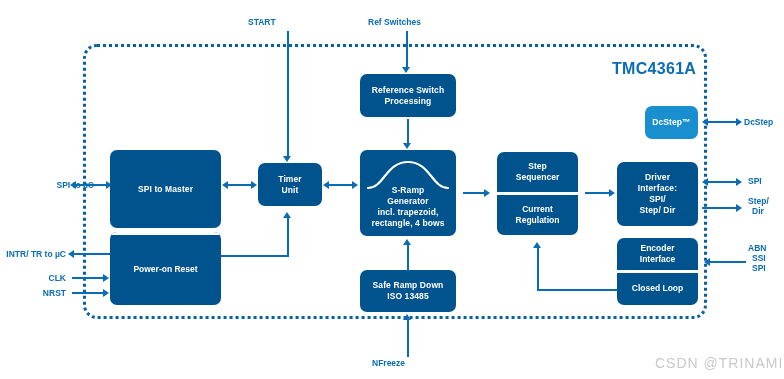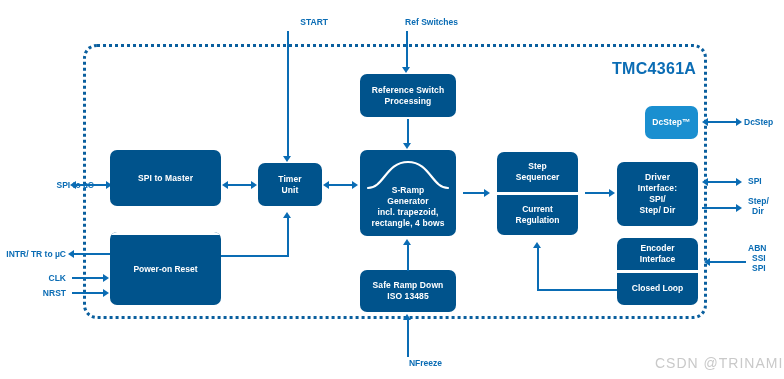--- a/index.html
+++ b/index.html
@@ -51,21 +51,21 @@
   }
   .split .rule{height:2.5px;background:#ffffff;flex:0 0 auto;}
 
   
   .sig{
     color:#0a6cb4;font-weight:bold;font-size:8.5px;line-height:10.5px;
     white-space:nowrap;
   }
   .sig.r{text-align:right;}
   .sig.l{text-align:left;}
-  .sig.c{text-align:right;}
+  .sig.c{text-align:left;}
 
   
   .title{
     color:#0a6cb4;font-weight:bold;font-size:16px;letter-spacing:.3px;
     white-space:nowrap;
   }
 
   
   .hline{background:#0a6cb4;height:2px;}
   .vline{background:#0a6cb4;width:2px;}
@@ -115,21 +115,21 @@
 
   <div class="abs hline" style="left:74px;top:253px;width:36px;"></div>
   <div class="abs ar ar-l" style="left:68px;top:250px;"></div>
 
   <div class="abs hline" style="left:72px;top:277px;width:32px;"></div>
   <div class="abs ar ar-r" style="left:103px;top:274px;"></div>
 
   <div class="abs hline" style="left:72px;top:292px;width:32px;"></div>
   <div class="abs ar ar-r" style="left:103px;top:289px;"></div>
 
-  <div class="abs blk" style="left:110px;top:150px;width:111px;height:56px;">
+  <div class="abs blk" style="left:110px;top:150px;width:111px;height:78px;">
     <span class="ln">SPI to Master</span>
   </div>
 
   <div class="abs split" style="left:110px;top:232px;width:111px;height:73px;">
     <div class="rule"></div>
     <div class="half">
       <span class="ln">Power-on Reset</span>
     </div>
   </div>
 

